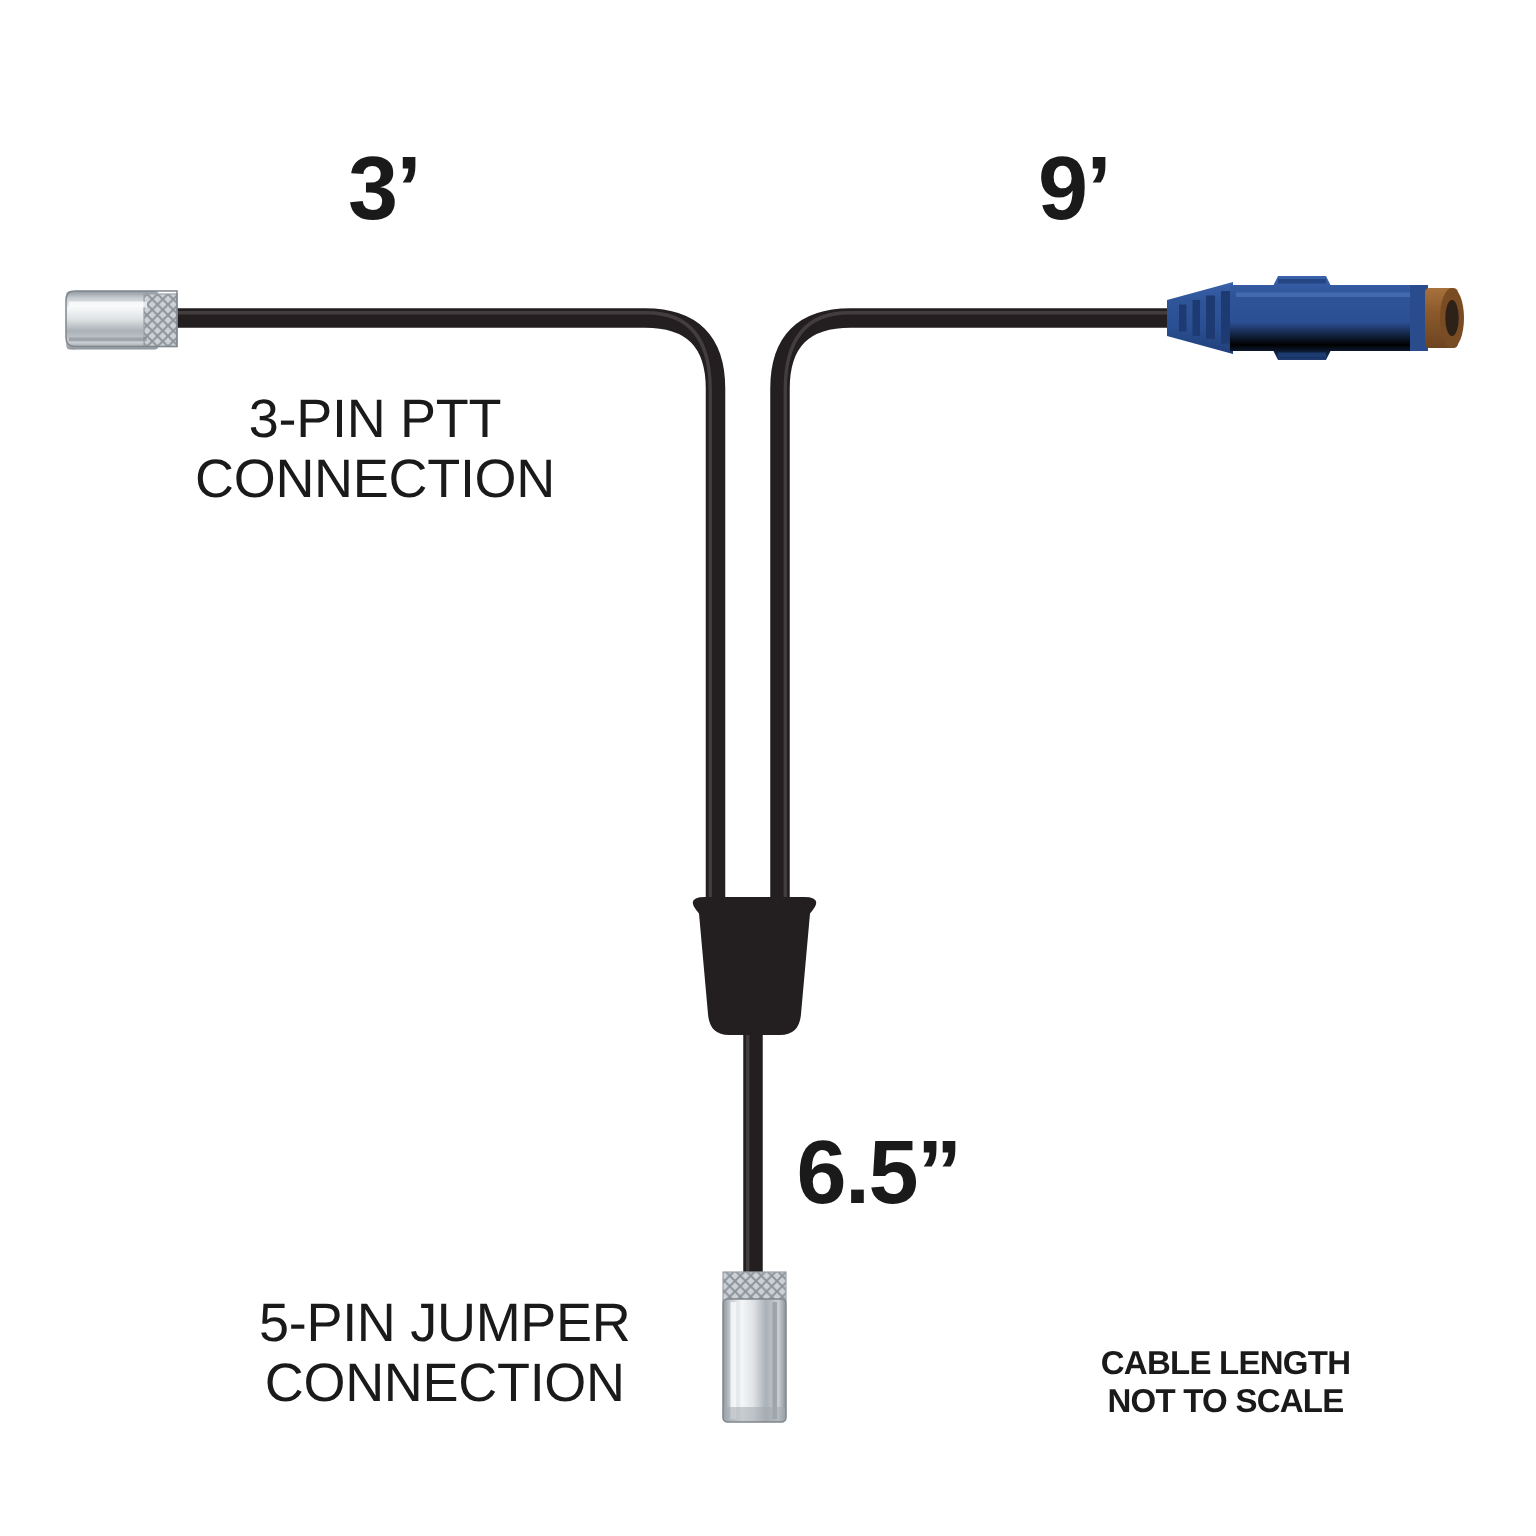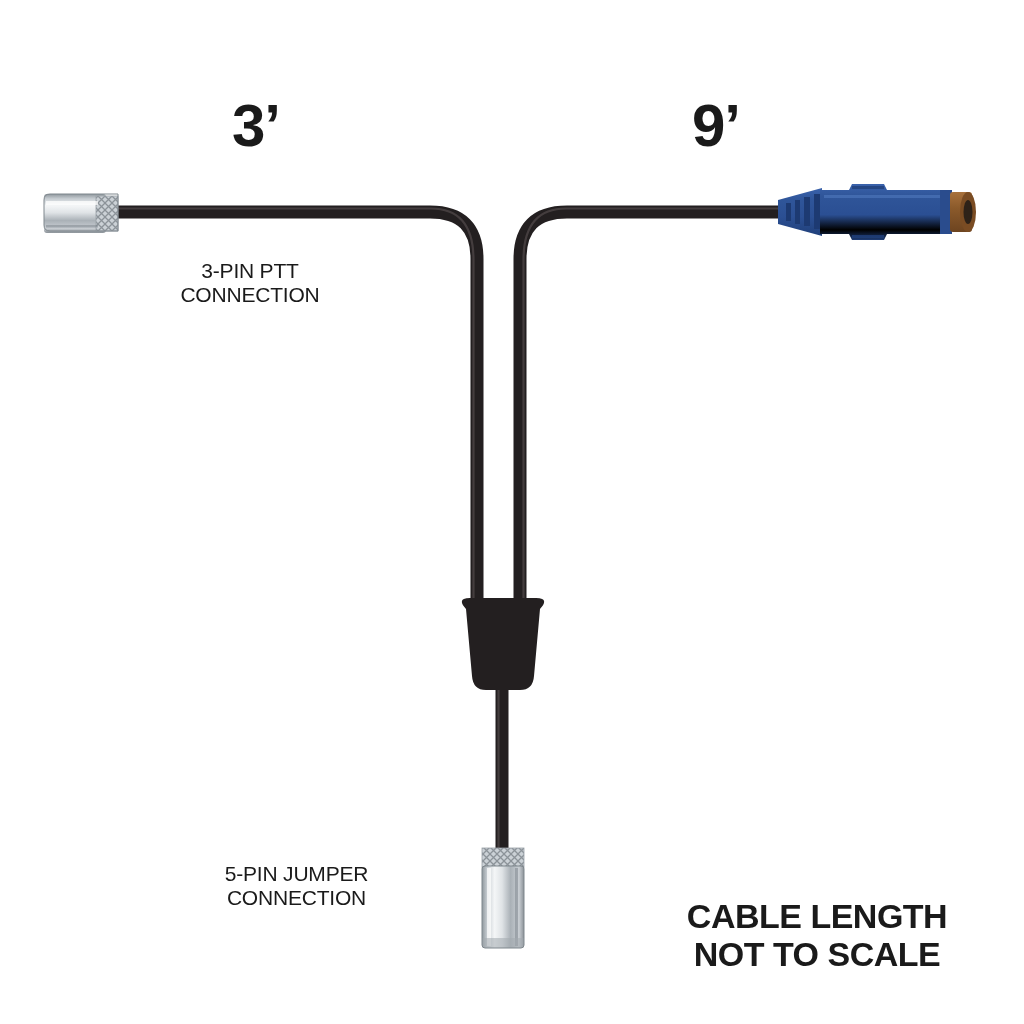--- a/index.html
+++ b/index.html
@@ -31,26 +31,26 @@
     line-height: 1.12;
     letter-spacing: -0.2px;
   }
   .measure {
     font-weight: bold;
     font-size: 60px;
     letter-spacing: -1px;
   }
   .conn-label {
     font-weight: normal;
-    font-size: 21px;
+    font-size: 36px;
     text-align: center;
   }
   .note {
     font-weight: bold;
-    font-size: 34px;
+    font-size: 22px;
     text-align: center;
     letter-spacing: -0.5px;
   }
   #label-len-left  { left: 232px; top: 92px; }
   #label-len-right { left: 692px; top: 92px; }
   #label-len-bottom{ left: 531px; top: 748px; }
   #label-ptt       { left: 95px;  top: 259px; width: 310px; }
   #label-jumper    { left: 124px; top: 862px; width: 345px; }
   #label-scale     { left: 636px; top: 897px; width: 362px; }
 </style>
@@ -197,20 +197,21 @@
 
       <path d="M 482 938 H 524 V 944 Q 524 948 519 948 H 487 Q 482 948 482 944 Z" fill="#a2a9af" opacity="0.55"></path>
       <rect x="482" y="866" width="42" height="82" rx="3" ry="3" fill="none" stroke="#7f878d" stroke-width="1"></rect>
     </g>
   </svg>
 
   <div class="label measure" id="label-len-left">3’</div>
 
   <div class="label measure" id="label-len-right">9’</div>
 
+  <div class="label measure" id="label-len-bottom">6.5”</div>
 
   <div class="label conn-label" id="label-ptt">3-PIN PTT
 CONNECTION</div>
 
   <div class="label conn-label" id="label-jumper">5-PIN JUMPER
 CONNECTION</div>
 
   <div class="label note" id="label-scale">CABLE LENGTH
 NOT TO SCALE</div>
 

